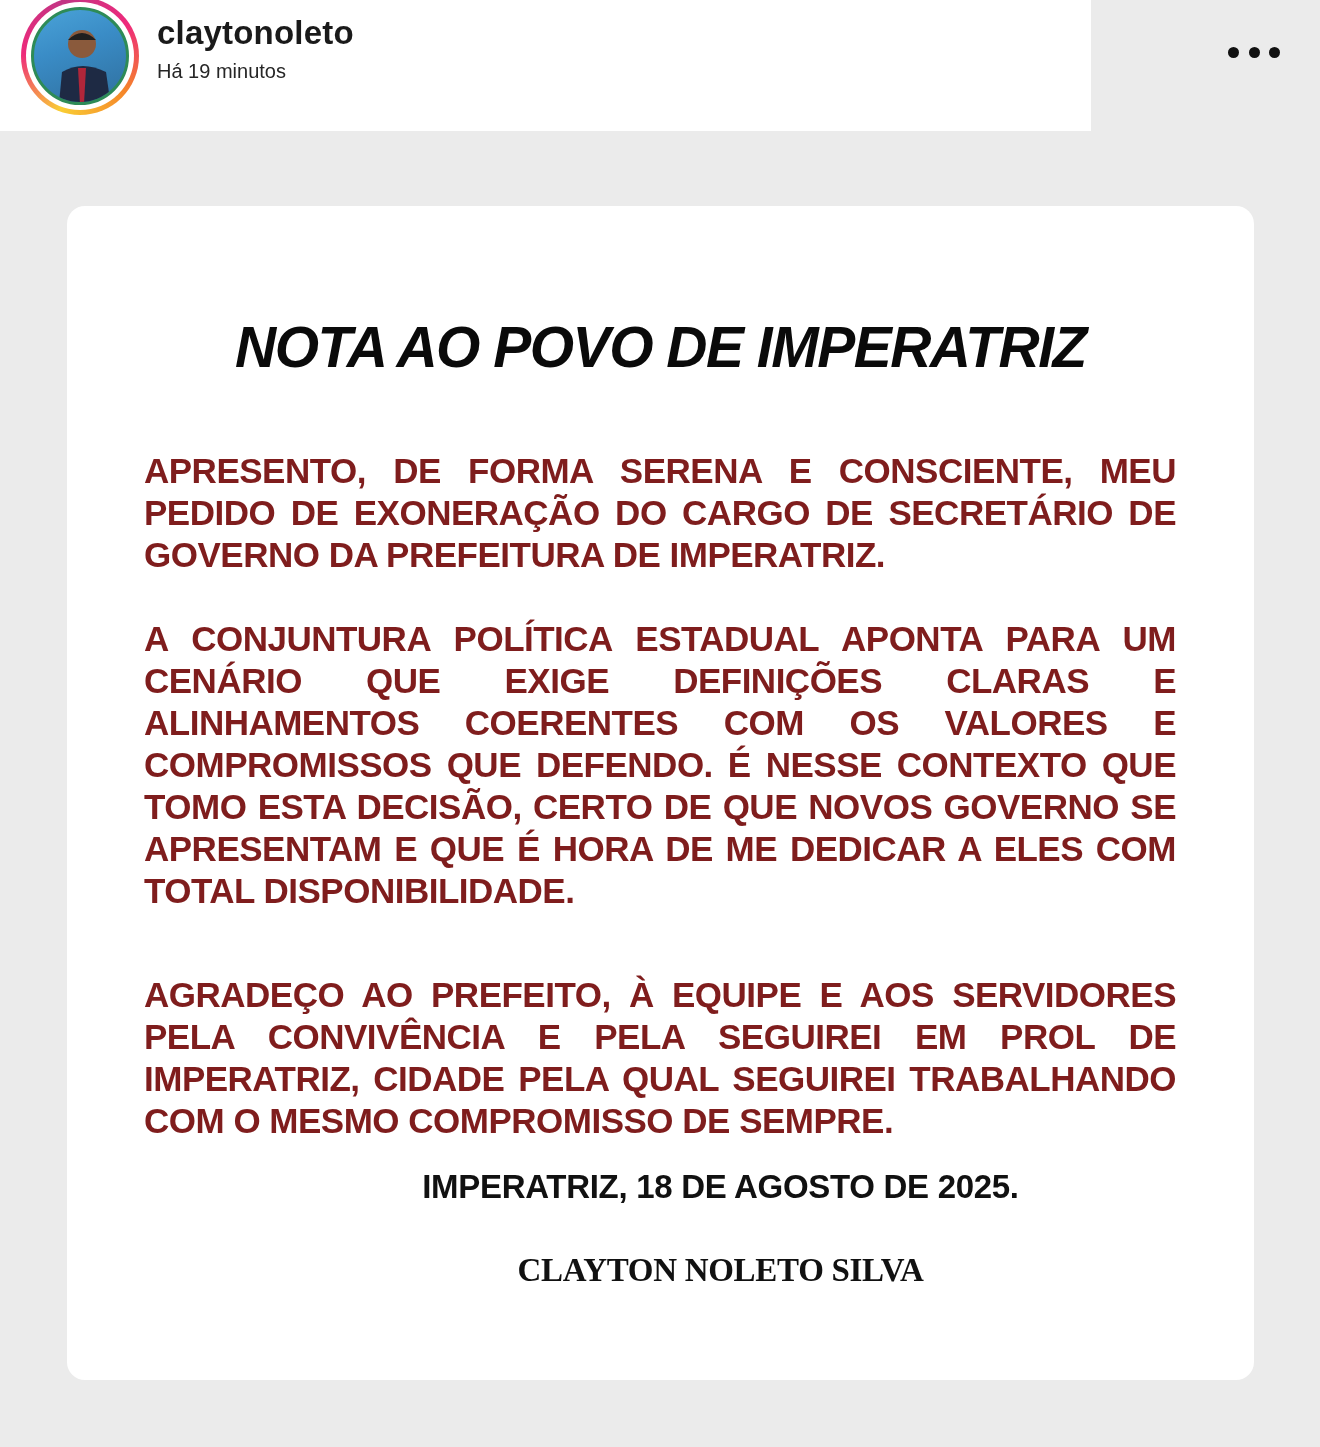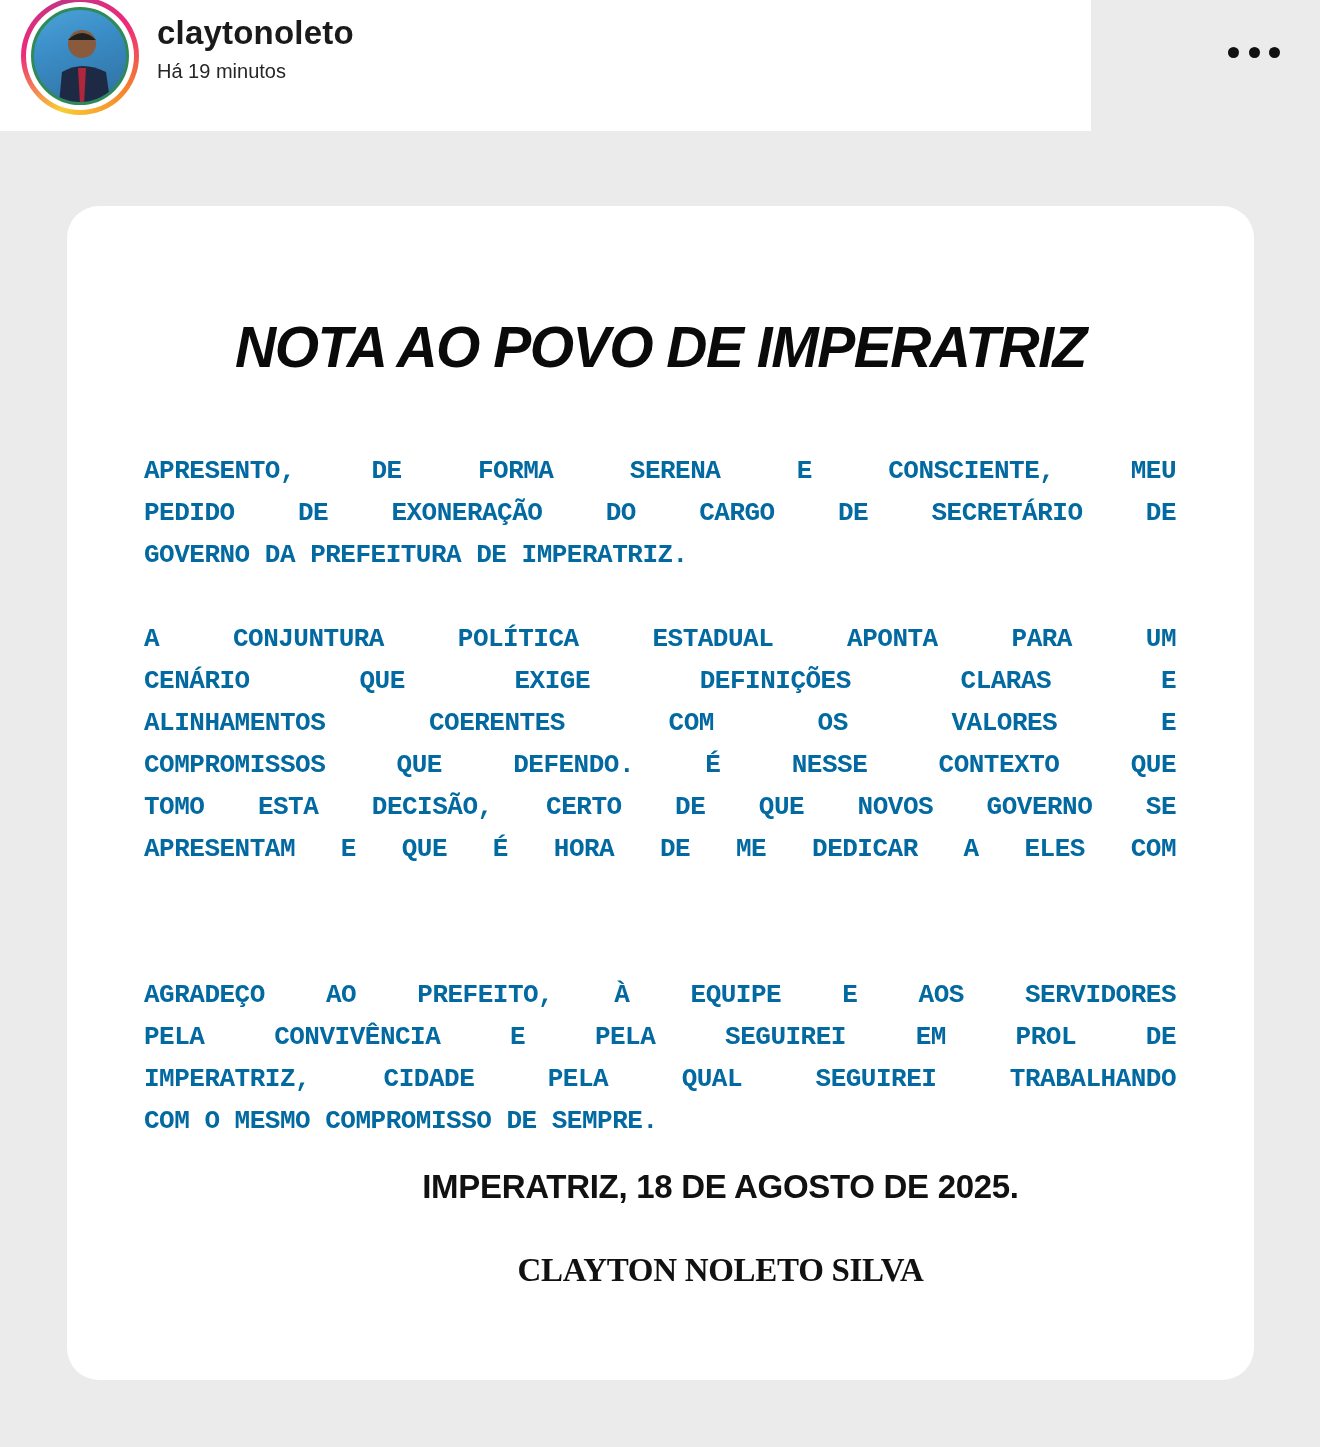--- a/index.html
+++ b/index.html
@@ -8,23 +8,23 @@
   .avatar-ring { position:absolute; left:21px; top:-3px; width:118px; height:118px; border-radius:50%;
     background: conic-gradient(from 200deg, #f9ce34, #ee2a7b, #c13584, #ee2a7b, #f58529, #f9ce34); }
   .avatar-gap { position:absolute; left:5px; top:5px; width:108px; height:108px; border-radius:50%; background:#fff; }
   .avatar { position:absolute; left:10px; top:10px; width:98px; height:98px; border-radius:50%; overflow:hidden;
     background: linear-gradient(160deg, #4aa3d8 0%, #3a8cc6 40%, #2f6f9e 100%); border:3px solid #2e8b57; box-sizing:border-box; }
   .avatar .person { position:absolute; left:22px; top:14px; width:56px; height:90px; }
   .username { position:absolute; left:157px; top:14px; font-size:33px; font-weight:bold; color:#1a1a1a; letter-spacing:0.2px; }
   .timestamp { position:absolute; left:157px; top:60px; font-size:20px; color:#262626; }
   .more { position:absolute; left:1228px; top:44px; width:52px; height:16px; display:flex; justify-content:space-between; align-items:center; cursor:pointer; }
   .more span { width:11px; height:11px; border-radius:50%; background:#111; display:block; }
-  .card { position:absolute; left:67px; top:206px; width:1187px; height:1174px; background:#ffffff; border-radius:32px; }
+  .card { position:absolute; left:67px; top:206px; width:1187px; height:1174px; background:#ffffff; border-radius:18px; }
   .title { position:absolute; left:0; width:1187px; top:108px; text-align:center; font-size:57px; font-weight:bold; font-style:italic; color:#0a0a0a; letter-spacing:-1.5px; }
-  .body { position:absolute; left:77px; width:1032px; font-weight:bold; font-size:26px; color:#0369a1;font-family:Liberation Mono, monospace; }
+  .body { position:absolute; left:77px; width:1032px; font-weight:bold; font-size:35px; color:#7f1d1d; }
   .line { height:42px; line-height:42px; white-space:nowrap; text-align:justify; text-align-last:justify; letter-spacing:-0.5px; }
   .line.last { text-align-last:left; }
   .p1 { top:244px; }
   .p2 { top:412px; }
   .p3 { top:768px; }
   .center { position:absolute; left:0; width:1307px; text-align:center; font-weight:bold; font-size:33px; color:#111; letter-spacing:-0.3px; }
   .date { top:962px; }
   .sig { top:1046px;font-family:Liberation Serif, serif; }
 </style>
 </head>
@@ -60,20 +60,21 @@
     <div class="line last">GOVERNO DA PREFEITURA DE IMPERATRIZ.</div>
   </div>
 
   <div class="body p2">
     <div class="line">A CONJUNTURA POLÍTICA ESTADUAL APONTA PARA UM</div>
     <div class="line">CENÁRIO QUE EXIGE DEFINIÇÕES CLARAS E</div>
     <div class="line">ALINHAMENTOS COERENTES COM OS VALORES E</div>
     <div class="line">COMPROMISSOS QUE DEFENDO. É NESSE CONTEXTO QUE</div>
     <div class="line">TOMO ESTA DECISÃO, CERTO DE QUE NOVOS GOVERNO SE</div>
     <div class="line">APRESENTAM E QUE É HORA DE ME DEDICAR A ELES COM</div>
+    <div class="line last">TOTAL DISPONIBILIDADE.</div>
   </div>
 
   <div class="body p3">
     <div class="line">AGRADEÇO AO PREFEITO, À EQUIPE E AOS SERVIDORES</div>
     <div class="line">PELA CONVIVÊNCIA E PELA SEGUIREI EM PROL DE</div>
     <div class="line">IMPERATRIZ, CIDADE PELA QUAL SEGUIREI TRABALHANDO</div>
     <div class="line last">COM O MESMO COMPROMISSO DE SEMPRE.</div>
   </div>
 
   <div class="center date">IMPERATRIZ, 18 DE AGOSTO DE 2025.</div>

